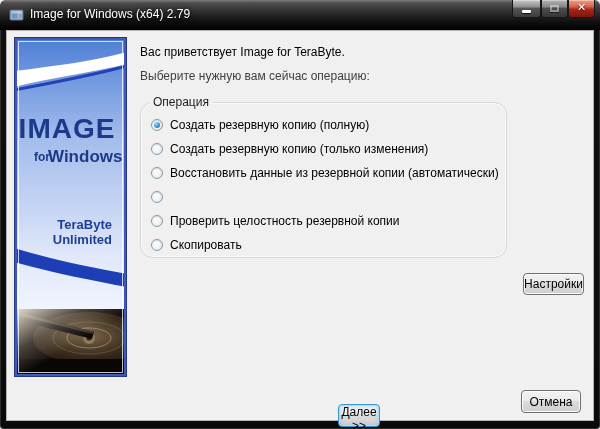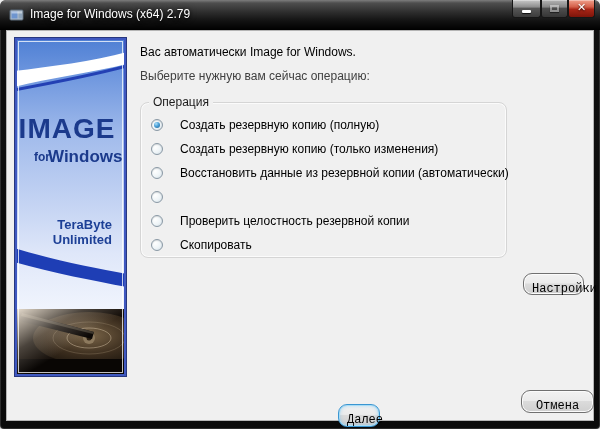--- a/index.html
+++ b/index.html
@@ -50,58 +50,58 @@
   }
 
   .sidebar{position:absolute;left:8px;top:7px;width:113px;height:340px;text-align:center;}
   .sidebar svg{display:block;}
 
   .greeting{position:absolute;left:134px;top:15px;font-size:12px;color:#000;}
   .prompt{position:absolute;left:134px;top:39px;font-size:12px;color:#404040;}
 
   .groupbox{
     position:absolute;left:134px;top:72px;width:367px;height:156px;
-    border:1px solid #d5d5d5;border-radius:8px;
+    border:1px solid #d5d5d5;border-radius:13px;
     box-shadow:inset 0 0 0 1px rgba(255,255,255,0.7);
   }
   .group-label{
     position:absolute;top:-8px;left:8px;background:#f0f0f0;
     padding:0 4px;font-size:12px;color:#1c1c1c;
   }
   .radio-row{
-    position:absolute;left:10px;height:24px;display:flex;align-items:center;gap:17px;
+    position:absolute;left:10px;height:24px;display:flex;align-items:center;gap:7px;
     cursor:default;
   }
   .radio{
     width:12px;height:12px;border-radius:50%;
     border:1px solid #8a99a5;
     background:radial-gradient(circle at 32% 32%,#ffffff 0,#eef4f7 55%,#cddae2 100%);
     box-shadow:inset 0 1px 1px rgba(0,0,0,0.12);
     position:relative;flex:0 0 auto;
   }
   .radio .dot{
     display:none;position:absolute;left:2px;top:2px;width:6px;height:6px;border-radius:50%;
     background:radial-gradient(circle at 35% 30%,#aee0f8 0,#4ba0d8 45%,#20608f 100%);
   }
   .radio-row.selected .radio .dot{display:block;}
   .radio-label{font-size:12px;color:#000;white-space:nowrap;}
 
   
   .btn{
-    position:absolute;height:23px;font-family:Liberation Mono, monospace;font-size:12px;color:#000;
-    border:1px solid #707070;border-radius:9px;
+    position:absolute;height:23px;font-family:Liberation Sans, sans-serif;font-size:12px;color:#000;
+    border:1px solid #707070;border-radius:4px;
     background:linear-gradient(180deg,#f2f2f2 0,#ebebeb 45%,#dbdbdb 50%,#cfcfcf 100%);
     box-shadow:inset 0 0 0 1px #fbfbfb;
-    padding:8px;cursor:default;
+    padding:0;cursor:default;
   }
   .btn.settings{left:517px;top:243px;width:61px;height:22px;}
   .btn.help{left:129px;top:360px;width:62px;}
   .btn.back{left:268px;top:360px;width:62px;}
   .btn.next{left:332px;top:374px;width:42px;}
-  .btn.cancel{left:515px;top:360px;width:73px;}
+  .btn.cancel{left:515px;top:360px;width:60px;}
   .btn.is-disabled{
     background:#f4f4f4;border-color:#aeb2b5;color:#888;box-shadow:none;margin-top:41px;
   }
   .btn.is-default{
     border-color:#3a96d2;
     box-shadow:inset 0 0 0 1px #a9dcf5, inset 0 0 4px rgba(80,180,240,0.55);
   }
 </style>
 </head>
 <body>
@@ -183,21 +183,21 @@
           <rect x="3" y="322" width="107" height="16" fill="#090604"></rect>
           <rect x="3" y="272" width="107" height="66" fill="url(#photoLight)"></rect>
         </g>
 
         <rect x="1.5" y="1.5" width="110" height="337" fill="none" stroke="#3f58c0" stroke-width="3"></rect>
         <rect x="0.5" y="0.5" width="112" height="339" fill="none" stroke="#27377e" stroke-width="1"></rect>
         <rect x="4.5" y="4.5" width="104" height="331" fill="none" stroke="rgba(255,255,255,0.75)" stroke-width="1"></rect>
       </svg>
     </div>
 
-    <div class="greeting">Вас автоматически Image for Windows.</div>
+    <div class="greeting">Вас приветствует Image for TeraByte.</div>
     <div class="prompt">Выберите нужную вам сейчас операцию:</div>
 
     <div class="groupbox">
       <span class="group-label">Операция</span>
 
       <div class="radio-row selected" style="top:10px;">
         <span class="radio">
             <span class="dot"></span>
           </span>
         <span class="radio-label">Создать резервную копию (полную)</span>

